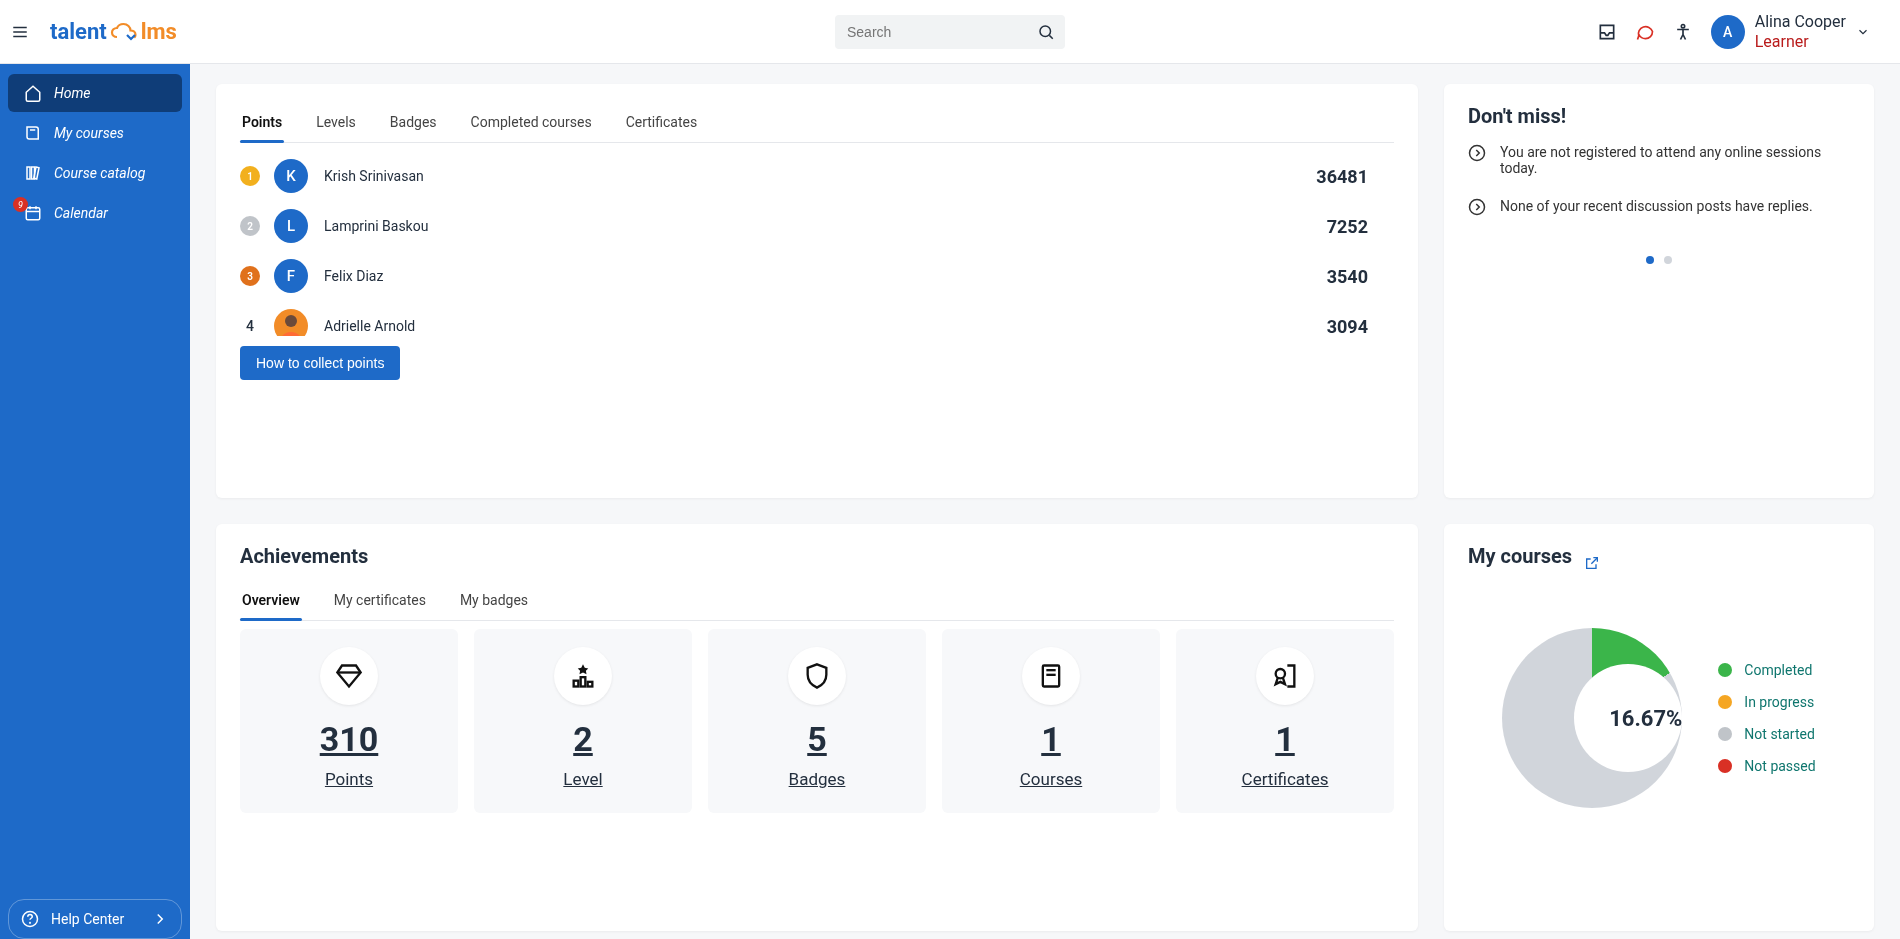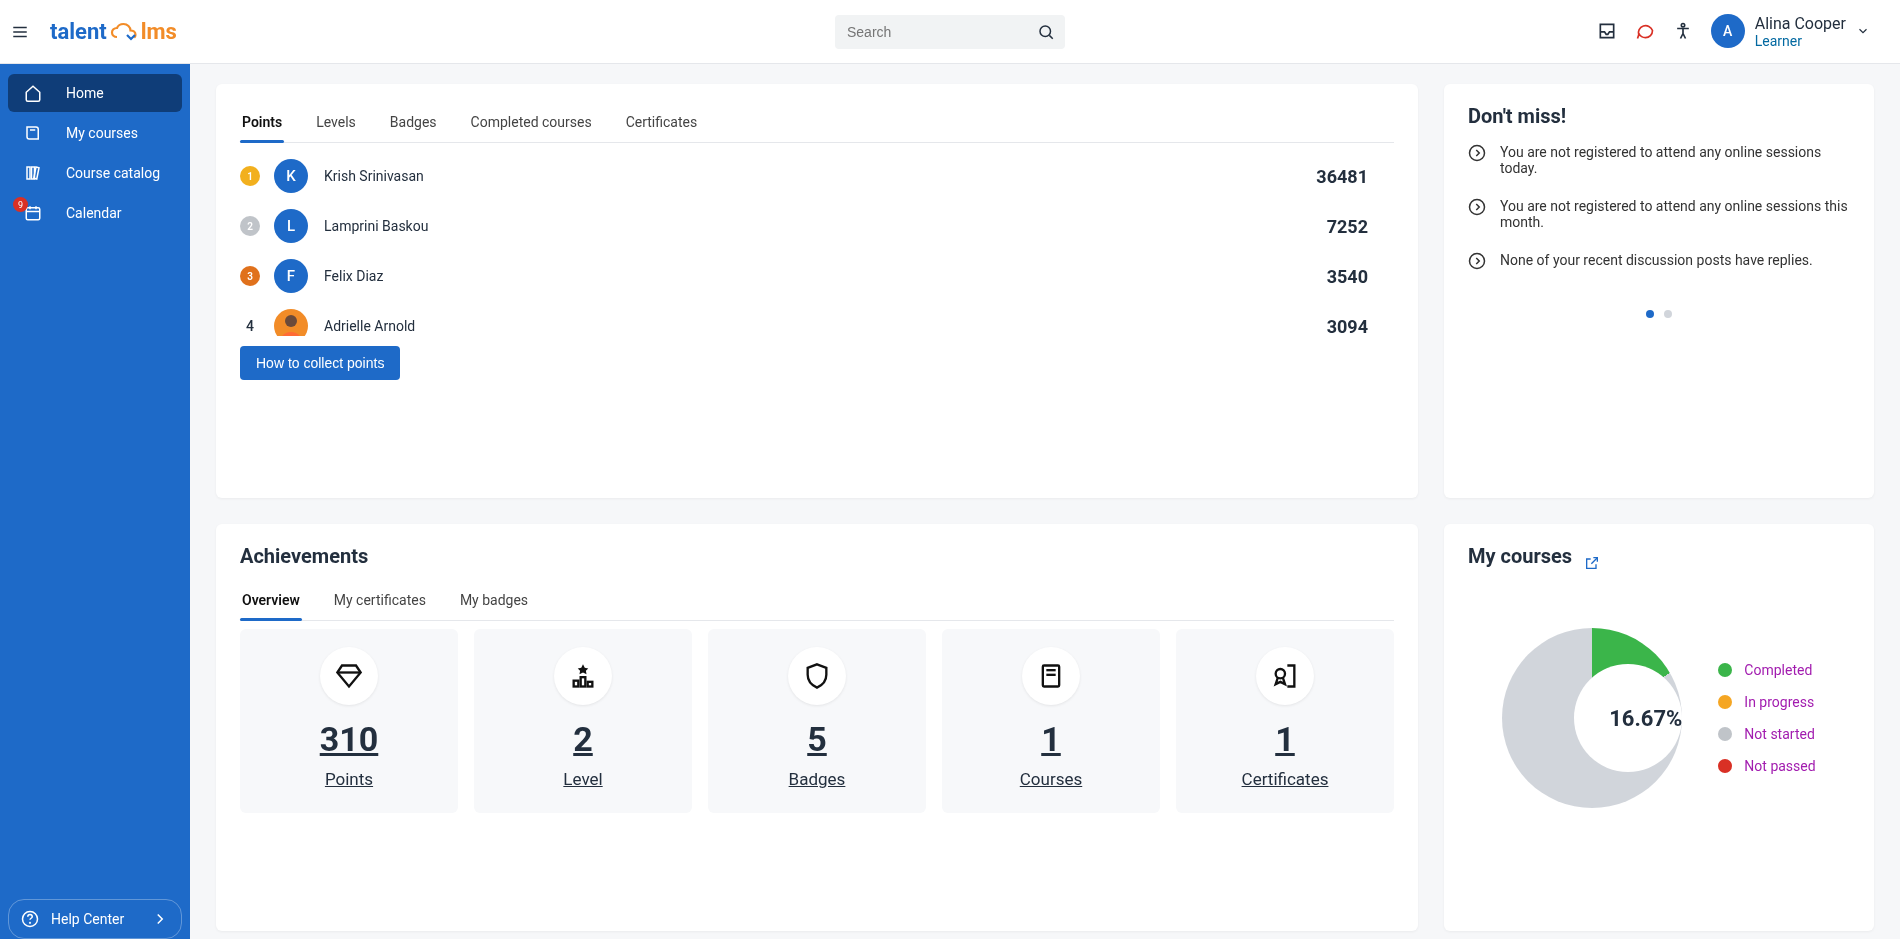--- a/index.html
+++ b/index.html
@@ -48,40 +48,41 @@
     position:absolute; right:10px; top:8px;
     width:18px;height:18px;
   }
   .header-right { margin-left:auto; display:flex; align-items:center; gap:18px; padding-right:30px;}
   .hicon { width:20px; height:20px; cursor:pointer; stroke:#232f3e; }
   .hicon.red { stroke:#d93025;}
   .avatar { width:34px;height:34px;border-radius:50%; background:#1e6ac8; color:#fff; display:flex; align-items:center; justify-content:center; font-size:14px; font-weight:500;}
   .user-block { display:flex; align-items:center; gap:10px; cursor:pointer;}
   .user-txt { display:flex; flex-direction:column; line-height:1.2;}
   .user-name { font-size:16px; font-weight:400;}
-  .user-role { font-size:14px; color:#0369a1;}
+  .user-role { font-size:16px; color:#b91c1c;}
   
   .layout { display:flex; height: calc(939px - 52px);}
   .sidebar {
     width: 190px;
     background:#1e6ac8;
     color:#fff;
     display:flex;
     flex-direction:column;
     padding:10px 0;
     position:relative;
   }
   .side-item {
-    display:flex; align-items:center; gap:24px;
+    display:flex; align-items:center; gap:12px;
     padding: 10px 16px;
     font-size:14px;
     cursor:pointer;
     border-radius:6px;
     margin: 0 8px 2px 8px;
     position:relative;
+    font-style:italic;
   }
   .side-item svg { width:18px; height:18px; stroke:#fff; fill:none; stroke-width:2;}
   .side-item.active { background:#0f3d78; }
   .side-item .badge {
     position:absolute;
     left: 5px;
     top: 3px;
     background:#d93025;
     color:#fff;
     border-radius:50%;
@@ -232,21 +233,21 @@
     background: conic-gradient(#3bb54a 0deg 60deg, #d1d5db 60deg 360deg);
     display:flex;align-items:center;justify-content:flex-end;
     position:relative;
   }
   .donut::after{
     content:"";position:absolute;
     width:108px;height:108px;border-radius:50%;background:#fff;
   }
   .donut .pct{position:relative;z-index:2;font-size:22px;font-weight:700;}
   .legend{ display:flex;flex-direction:column;gap:16px;}
-  .legend-item{display:flex;align-items:center;gap:12px;font-size:14px;color:#a21caf;}
+  .legend-item{display:flex;align-items:center;gap:12px;font-size:14px;color:#0f766e;}
   .legend-dot{width:14px;height:14px;border-radius:50%;}
 </style>
 </head>
 <body>
 
 <div class="header">
   <div class="hamburger">
     <svg viewBox="0 0 24 24" fill="none" stroke="#232f3e" stroke-width="2">
         <line x1="3" y1="6" x2="21" y2="6"></line>
         <line x1="3" y1="12" x2="21" y2="12"></line>
@@ -400,27 +401,20 @@
               <circle cx="12" cy="12" r="10"></circle>
               <polyline points="11 8 15 12 11 16"></polyline>
             </svg>
           <span>You are not registered to attend any online sessions today.</span>
         </div>
         <div class="dm-item">
           <svg viewBox="0 0 24 24">
               <circle cx="12" cy="12" r="10"></circle>
               <polyline points="11 8 15 12 11 16"></polyline>
             </svg>
-          <span>You are not registered to attend any online sessions this month.</span>
-        </div>
-        <div class="dm-item">
-          <svg viewBox="0 0 24 24">
-              <circle cx="12" cy="12" r="10"></circle>
-              <polyline points="11 8 15 12 11 16"></polyline>
-            </svg>
           <span>None of your recent discussion posts have replies.</span>
         </div>
       </div>
       <div class="dots">
         <div class="dot active"></div>
         <div class="dot"></div>
       </div>
     </div>
 
     <div class="card">

